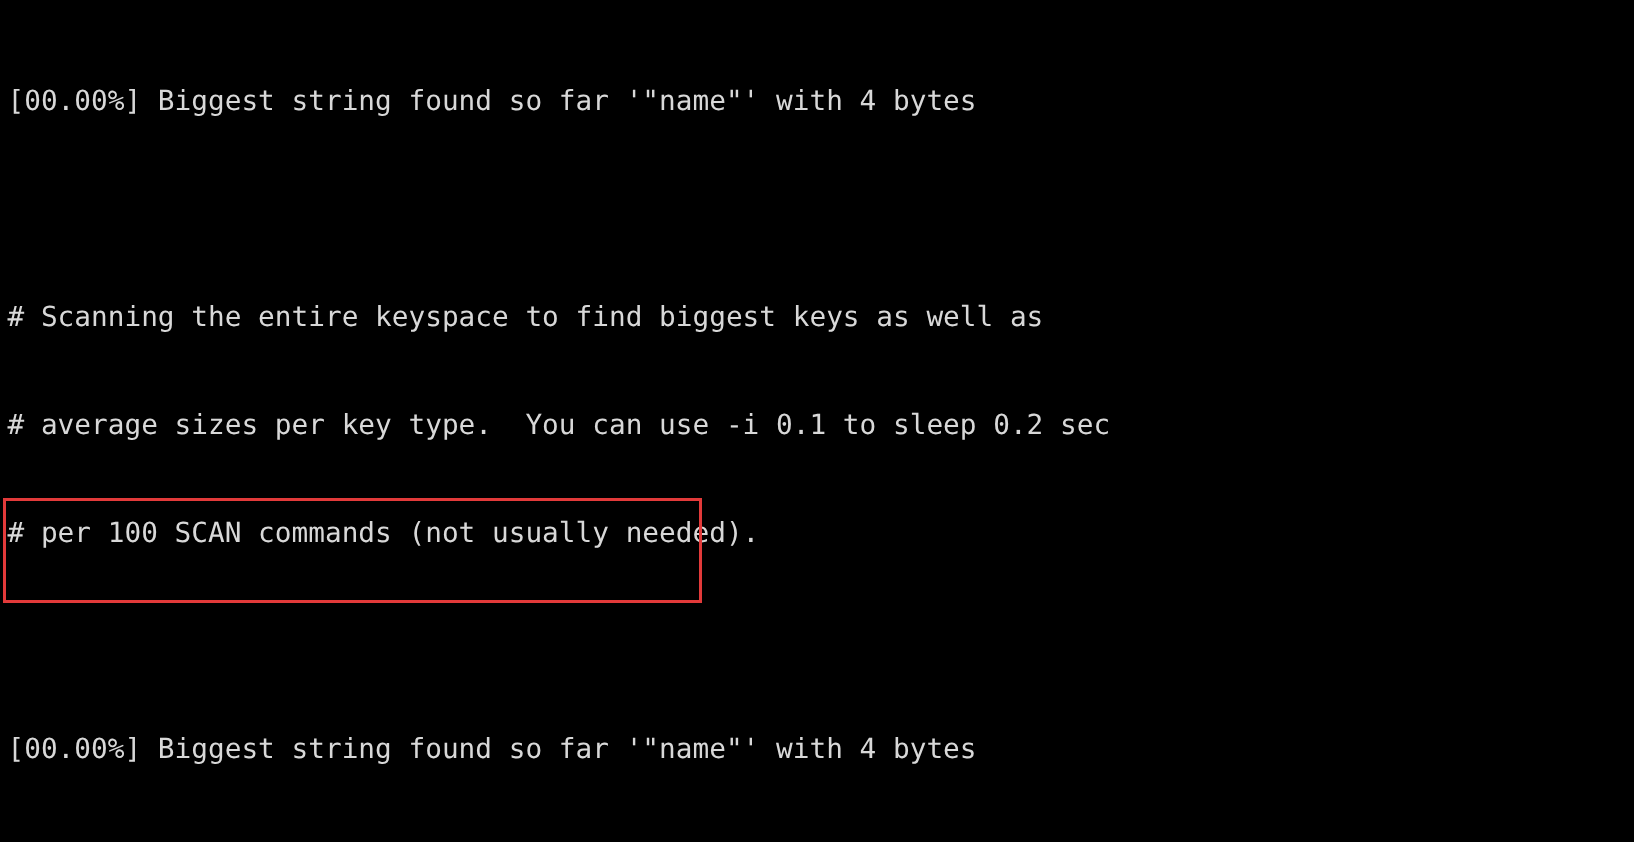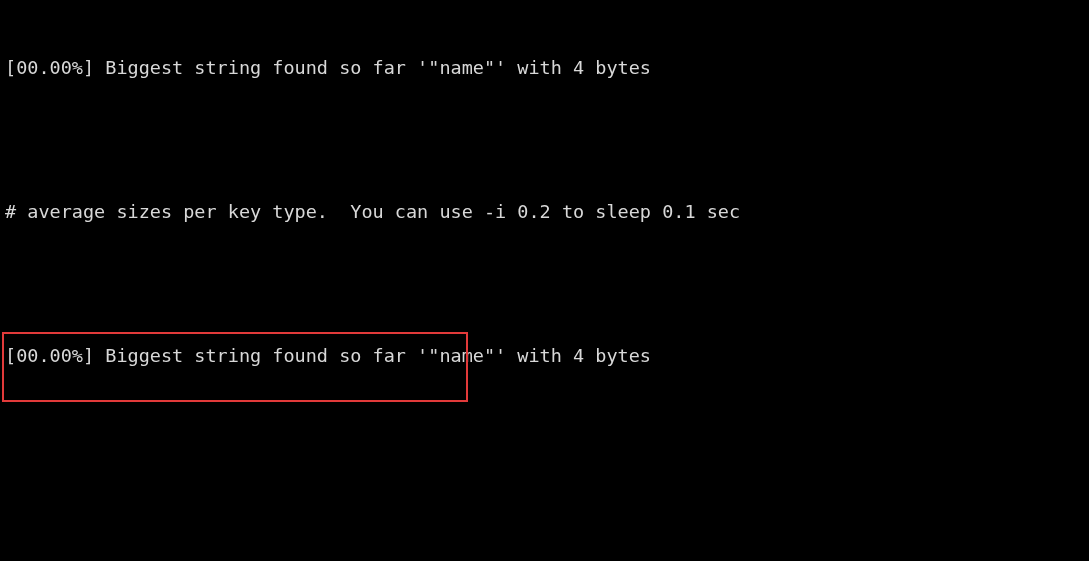--- a/index.html
+++ b/index.html
@@ -46,21 +46,23 @@
   }
 </style>
 </head>
 <body>
 
 <div id="terminal" style="background: rgb(0, 0, 0); color: rgb(216, 216, 216);">
   <div id="screen">
 
     <div class="line">[00.00%] Biggest string found so far '"name"' with 4 bytes</div>
     <div class="line blank"></div>
-    <div class="line"># average sizes per key type.  You can use -i 0.2 to sleep 0.1 sec</div>
+    <div class="line"># Scanning the entire keyspace to find biggest keys as well as</div>
+    <div class="line"># average sizes per key type.  You can use -i 0.1 to sleep 0.2 sec</div>
+    <div class="line"># per 100 SCAN commands (not usually needed).</div>
     <div class="line blank"></div>
     <div class="line">[00.00%] Biggest string found so far '"name"' with 4 bytes</div>
     
     
     
     
     
     
     
     

